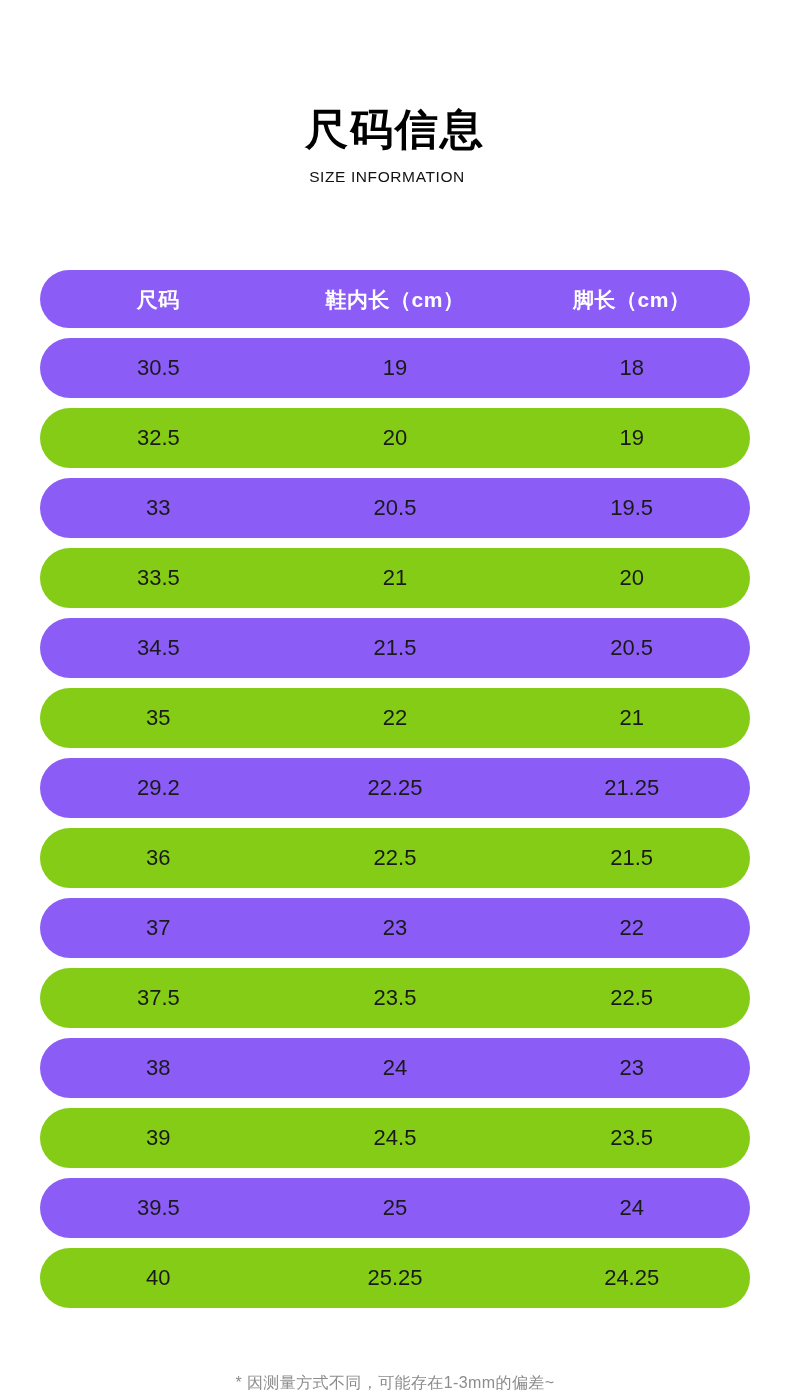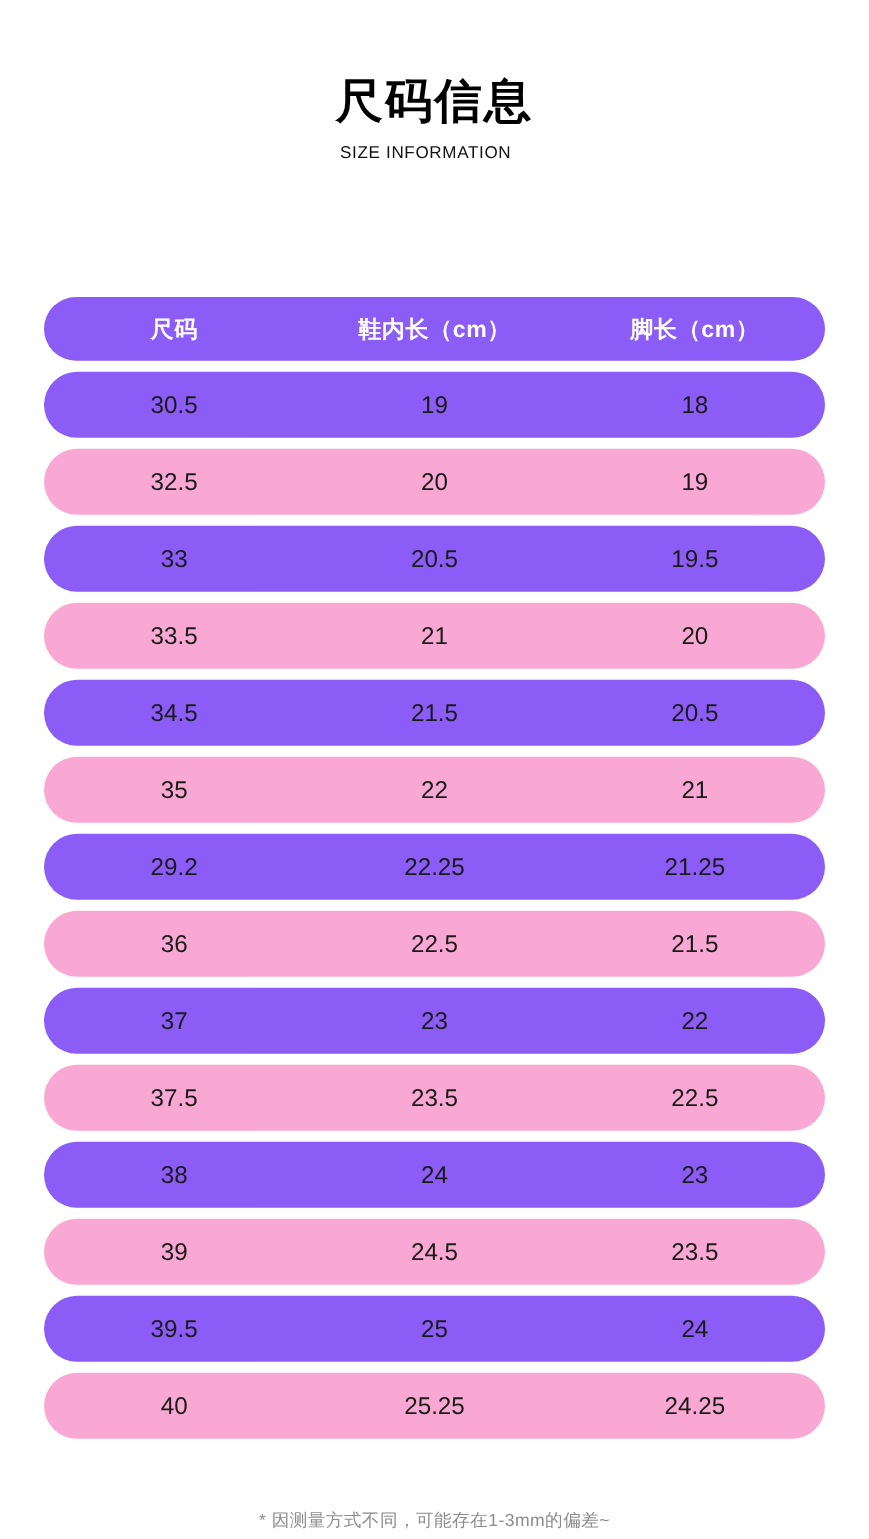--- a/index.html
+++ b/index.html
@@ -16,21 +16,21 @@
   }
   .page {
     position: relative;
     width: 790px;
     height: 1399px;
     box-sizing: border-box;
   }
 
   
   .heading {
-    padding-top: 68px;
+    padding-top: 105px;
     text-align: center;
   }
   .title {
     font-size: 43px;
     font-weight: 700;
     color: #000000;
     letter-spacing: 2px;
     line-height: 1.15;
     margin: 0;
   }
@@ -60,21 +60,21 @@
   }
   .row + .row {
     margin-top: 10px;
   }
   .header-row {
     background: #8b5cf6;
     height: 58px;
     border-radius: 29px;
   }
   .row.alt {
-    background: #f9a8d4;
+    background: #84cc16;
   }
   .row.plain {
     background: #8b5cf6;
   }
   .cell {
     flex: 1 1 0;
     text-align: center;
     font-size: 22px;
     font-weight: 400;
     color: #1a1a1a;

